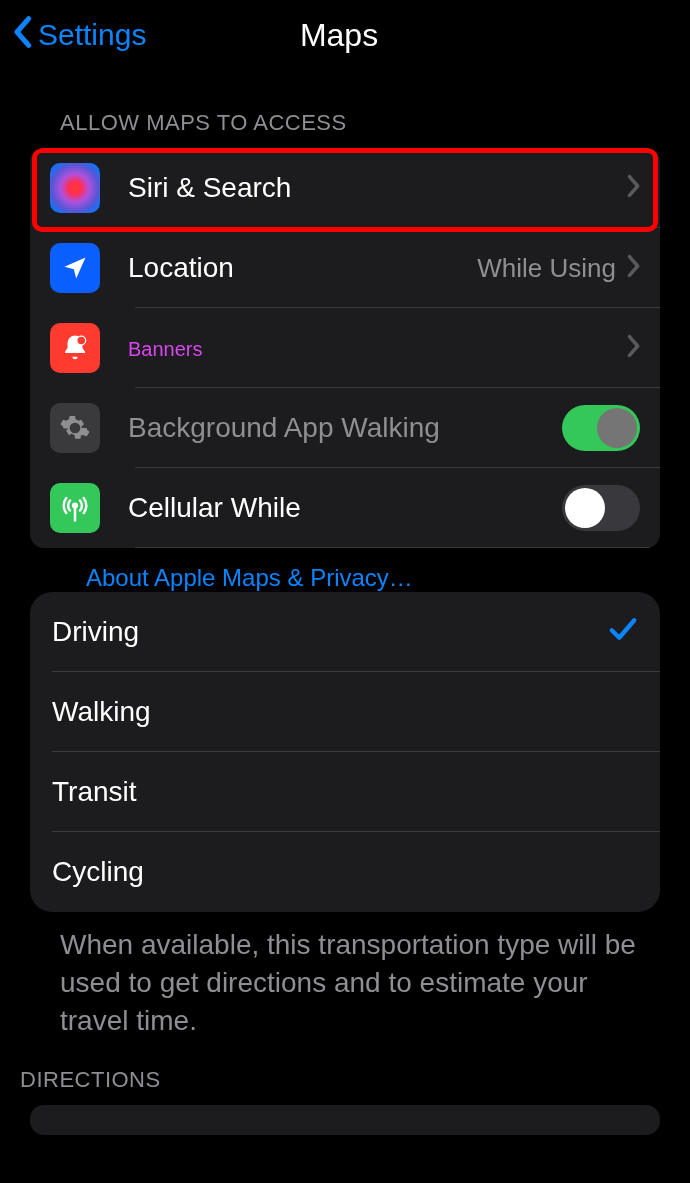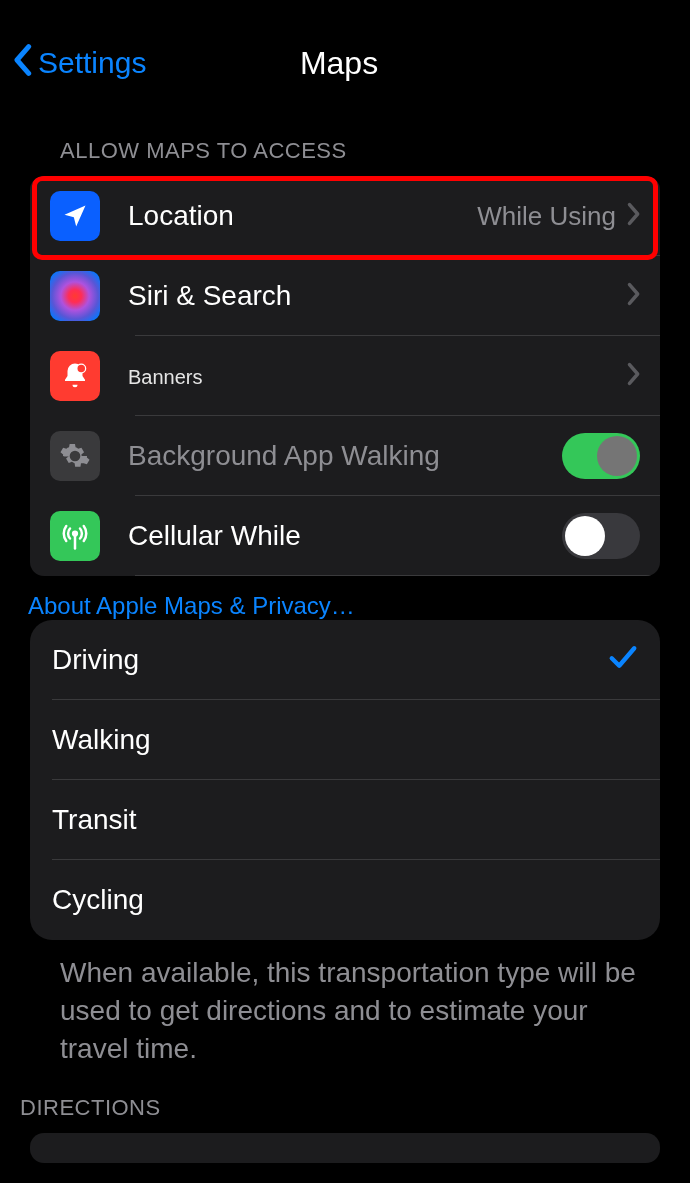--- a/index.html
+++ b/index.html
@@ -9,21 +9,20 @@
     background: #000;
     color: #fff;
     font-family: -apple-system, "Helvetica Neue", Helvetica, Arial, sans-serif;
     overflow: hidden;
   }
   .navbar {
     height: 70px;
     position: relative;
     display: flex;
     align-items: center;
-    margin-top: 28px;
   }
   .back {
     position: absolute;
     left: 12px;
     top: 0;
     bottom: 0;
     display: flex;
     align-items: center;
     color: #0a84ff;
     font-size: 30px;
@@ -73,21 +72,21 @@
     justify-content: center;
     margin-right: 28px;
     flex-shrink: 0;
   }
   .icon-blue { background: #0a60ff; }
   .icon-siri { background: radial-gradient(circle at 50% 50%, #ff3b30 0%, #ff2d55 18%, #af52de 40%, #5856d6 65%, #007aff 90%); }
   .icon-red { background: #ff3b30; }
   .icon-gray { background: #3a3a3c; }
   .icon-green { background: #34c759; }
   .row-label { font-size: 28px; color: #fff; flex: 0 0 auto; }
-  .row-sub { font-size: 20px; color: #e5e5e5; margin-top: 2px; }
+  .row-sub { font-size: 20px; color: #d946ef; margin-top: 2px; }
   .spacer { flex: 1; }
   .row-value { font-size: 26px; color: #8e8e93; margin-right: 10px; }
   .chevron { color: #5a5a5e; }
   .chevron svg { width: 14px; height: 24px; }
   .toggle {
     width: 78px; height: 46px;
     border-radius: 23px;
     position: relative;
     flex-shrink: 0;
   }
@@ -96,21 +95,21 @@
     top: 3px;
     width: 40px; height: 40px;
     border-radius: 20px;
     background: #fff;
   }
   .toggle.on { background: #34c759; }
   .toggle.on .knob { right: 3px; background: #757575;}
   .toggle.off { background: #39393d; }
   .toggle.off .knob { left: 3px; }
   .link-row {
-    padding: 16px 30px 0 28px;
+    padding: 16px 30px 0 86px;
   }
   .link {
     color: #0a84ff;
     font-size: 24px;
   }
   .group2 {
     background: #1c1c1e;
     margin: 0 30px;
     border-radius: 22px;
     overflow: hidden;
@@ -160,40 +159,40 @@
   <div class="title">Maps</div>
 </div>
 
 <div class="content">
 
   <div class="section-header">ALLOW MAPS TO ACCESS</div>
 
   <div class="group" style="position:relative;">
 
     <div class="row">
+      <div class="icon-box icon-siri"></div>
+      <div class="row-label">Siri &amp; Search</div>
+      <div class="spacer"></div>
+      <span class="chevron">
+        <svg viewBox="0 0 12 20" fill="none" stroke="currentColor" stroke-width="3" stroke-linecap="round" stroke-linejoin="round">
+            <polyline points="3,2 10,10 3,18"></polyline>
+          </svg>
+      </span>
+      <div class="sep"></div>
+    </div>
+
+    <div class="row">
       <div class="icon-box icon-blue">
         <svg width="28" height="28" viewBox="0 0 24 24" fill="#fff">
             <path d="M3 11l18-8-8 18-2-8-8-2z"></path>
           </svg>
       </div>
       <div class="row-label">Location</div>
       <div class="spacer"></div>
       <div class="row-value">While Using</div>
-      <span class="chevron">
-        <svg viewBox="0 0 12 20" fill="none" stroke="currentColor" stroke-width="3" stroke-linecap="round" stroke-linejoin="round">
-            <polyline points="3,2 10,10 3,18"></polyline>
-          </svg>
-      </span>
-      <div class="sep"></div>
-    </div>
-
-    <div class="row">
-      <div class="icon-box icon-siri"></div>
-      <div class="row-label">Siri &amp; Search</div>
-      <div class="spacer"></div>
       <span class="chevron">
         <svg viewBox="0 0 12 20" fill="none" stroke="currentColor" stroke-width="3" stroke-linecap="round" stroke-linejoin="round">
             <polyline points="3,2 10,10 3,18"></polyline>
           </svg>
       </span>
       <div class="sep"></div>
     </div>
 
     <div class="row">
       <div class="icon-box icon-red">

